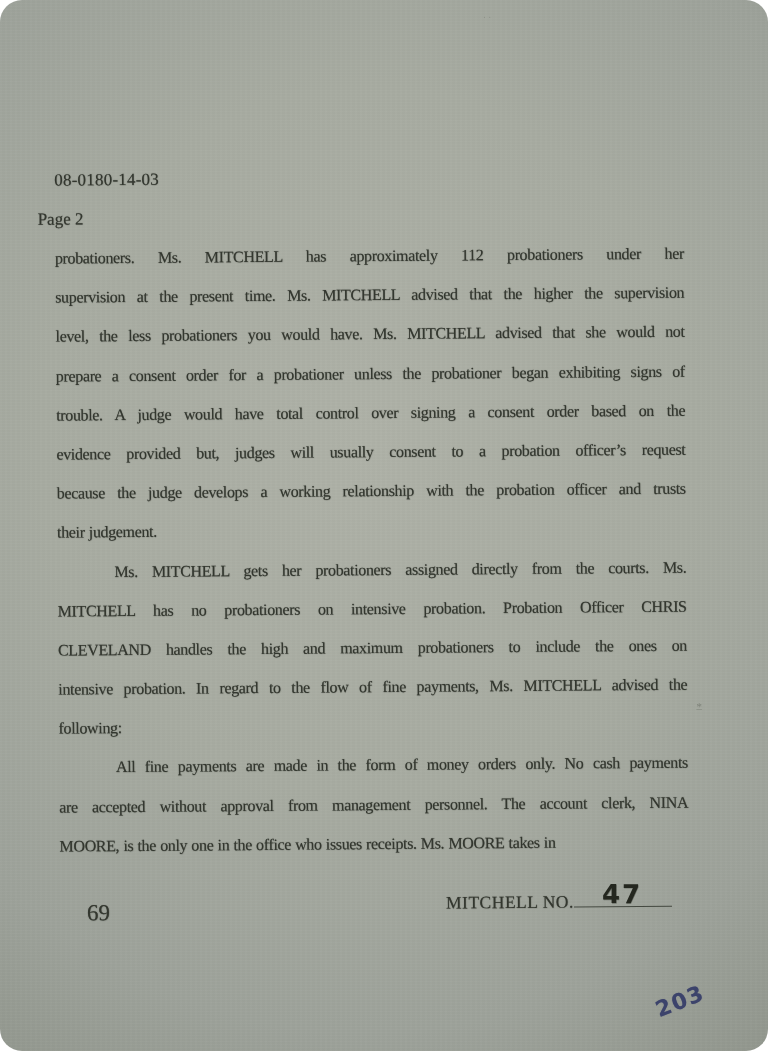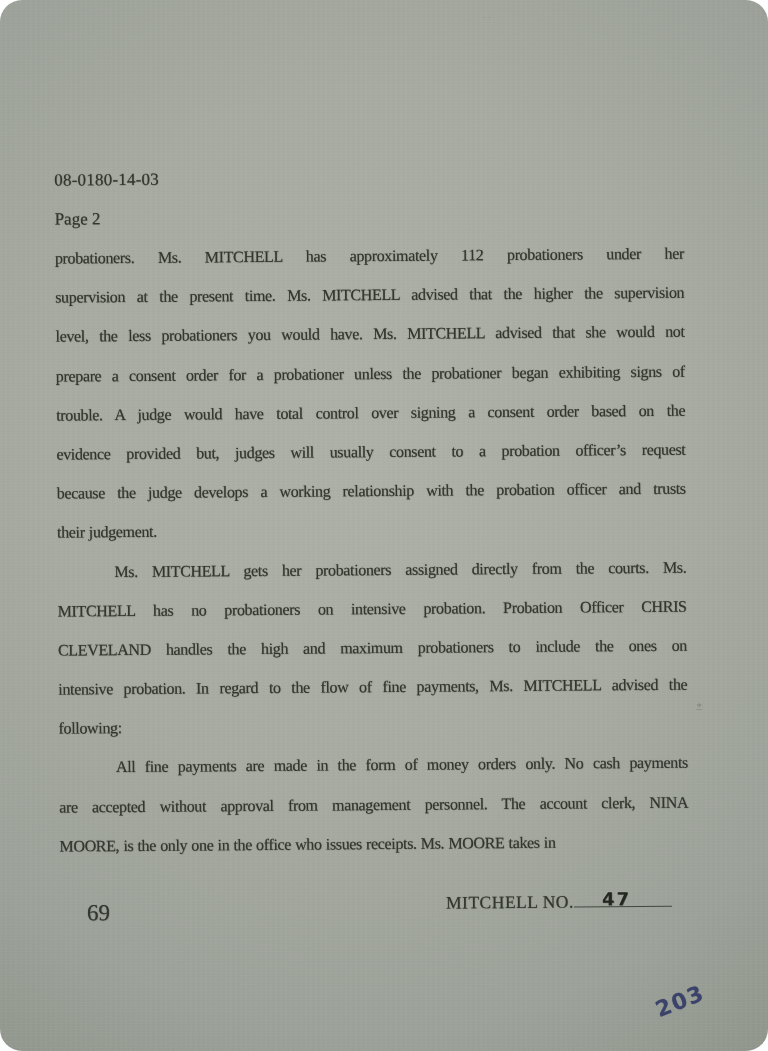--- a/index.html
+++ b/index.html
@@ -35,21 +35,21 @@
   }
   .case-number {
     position: absolute;
     left: 57px;
     top: 168px;
     font-size: 17px;
     letter-spacing: 0.2px;
   }
   .page-label {
     position: absolute;
-    left: 57px;
+    left: 40px;
     top: 207px;
     font-size: 17px;
   }
   .body-text {
     position: absolute;
     left: 57px;
     top: 246px;
     width: 629px;
     font-size: 16px;
     letter-spacing: -0.35px;
@@ -90,21 +90,21 @@
     border-bottom: 1.6px solid rgba(52,56,48,0.85);
     position: relative;
     vertical-align: baseline;
   }
   .exhibit-value {
     position: absolute;
     left: 28px;
     bottom: -3px;
     font-family: "DejaVu Sans", sans-serif;
     font-weight: 700;
-    font-size: 18px;
+    font-size: 26px;
     letter-spacing: 2px;
     color: #24271f;
     transform: rotate(0.5deg);
     text-shadow: 0.5px 0.5px 0.5px rgba(36,39,31,0.4);
   }
   .handwritten-note {
     position: absolute;
     left: 651px;
     top: 991px;
     font-family: "DejaVu Sans", sans-serif;

